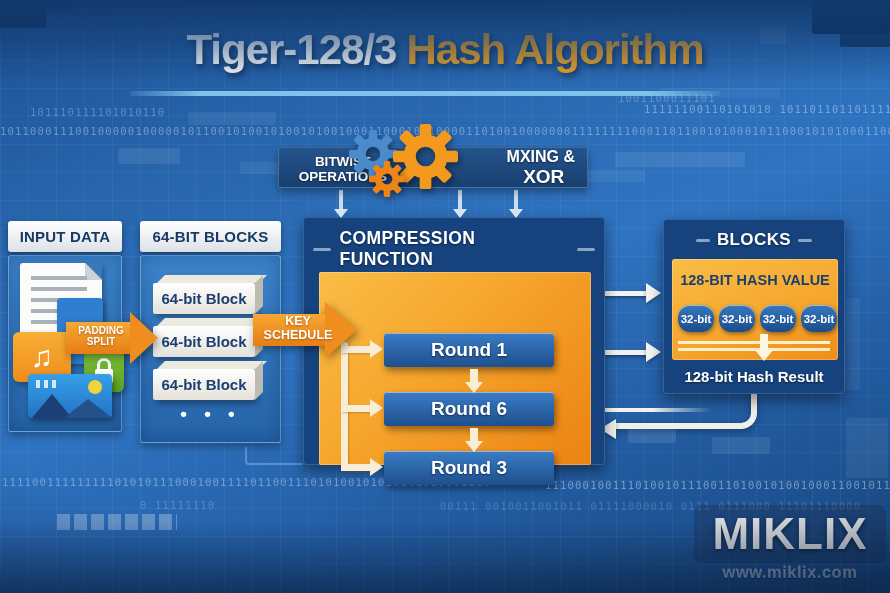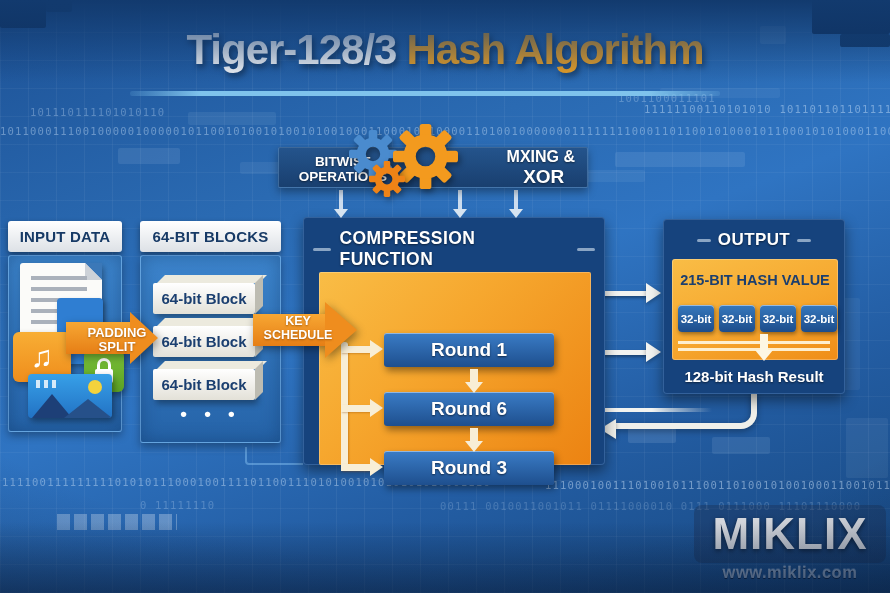--- a/index.html
+++ b/index.html
@@ -152,21 +152,21 @@
   
   .o-arrow { position:absolute; filter:drop-shadow(2px 3px 4px rgba(0,0,0,.4)); }
   .o-arrow .ob { position:absolute; background:linear-gradient(#f7a733,#e67e15); }
   .o-arrow .oh { position:absolute; width:0; height:0; }
   .o-arrow .ot { position:absolute; color:#fff; font-weight:800; text-align:center;
     line-height:1.08; text-shadow:0 1px 2px rgba(120,60,0,.6); }
   .arr-pad { left:66px; top:312px; width:92px; height:52px; z-index:8; }
   .arr-pad .ob { left:0; top:10px; width:64px; height:32px; }
   .arr-pad .oh { left:64px; top:0;
     border-top:26px solid transparent; border-bottom:26px solid transparent; border-left:28px solid #ef8d1e; }
-  .arr-pad .ot { left:16px; top:14px; width:70px; font-size:13px; }
+  .arr-pad .ot { left:0; top:14px; width:70px; font-size:10px; }
   .arr-key { left:253px; top:302px; width:104px; height:56px; z-index:9; }
   .arr-key .ob { left:0; top:12px; width:72px; height:32px; }
   .arr-key .oh { left:72px; top:0;
     border-top:28px solid transparent; border-bottom:28px solid transparent; border-left:32px solid #ef8d1e; }
   .arr-key .ot { left:2px; top:13px; width:86px; font-size:12.5px; }
 
   
   .block3d {
     position:absolute; left:153px; width:102px; height:31px;
     background:linear-gradient(#ffffff,#e3e1d8); border-radius:2px;
@@ -249,21 +249,21 @@
   .out-box .box-header { top:10px; font-size:17px; }
   .out-box .dash { width:14px; margin:0 7px; }
   .out-orange {
     position:absolute; left:8px; top:39px; width:166px; height:101px; border-radius:3px;
     background:linear-gradient(160deg,#f9bd46 0%,#f6a72e 55%,#ef8d18 100%);
     box-shadow:inset 0 0 0 1px rgba(255,255,255,.25);
   }
   .hash-label { position:absolute; left:0; right:0; top:13px; text-align:center;
     color:#1c3f6e; font-weight:800; font-size:14.5px; }
   .chip {
-    position:absolute; top:46px; width:36px; height:27px; border-radius:4px;
+    position:absolute; top:46px; width:36px; height:27px; border-radius:12px;
     background:linear-gradient(#3678bd,#1d4d8b);
     box-shadow:0 1px 0 rgba(255,255,255,.5) inset, 1px 2px 4px rgba(0,0,0,.4);
     display:flex; align-items:center; justify-content:center;
     color:#fff; font-weight:bold; font-size:11.5px;
   }
   .ch1{left:6px;} .ch2{left:47px;} .ch3{left:88px;} .ch4{left:129px;}
   .o-line { position:absolute; left:6px; width:152px; height:2.5px; background:rgba(255,247,225,.9); }
   .ol1{top:82px;} .ol2{top:89px;}
   .o-darrow .stem { position:absolute; left:88px; top:75px; width:8px; height:18px; background:#fdf6e3; }
   .o-darrow .head { position:absolute; left:83px; top:91px; width:0; height:0;
@@ -445,25 +445,25 @@
   <div class="flow-head fh1"></div>
   <div class="flow-line fl2"></div>
   <div class="flow-head fh2"></div>
   <div class="flow-line fl3"></div>
   <div class="feedback"></div>
   <div class="fb-head"></div>
 
   <div class="out-box">
     <div class="box-header">
       <span class="dash"></span>
-      <span>OUTPUT</span>
+      <span>BLOCKS</span>
       <span class="dash"></span>
     </div>
     <div class="out-orange">
-      <div class="hash-label">215-BIT HASH VALUE</div>
+      <div class="hash-label">128-BIT HASH VALUE</div>
       <div class="chip ch1">32-bit</div>
       <div class="chip ch2">32-bit</div>
       <div class="chip ch3">32-bit</div>
       <div class="chip ch4">32-bit</div>
       <div class="o-line ol1"></div>
       <div class="o-line ol2"></div>
       <div class="o-darrow">
           <div class="stem"></div>
           <div class="head"></div>
         </div>

